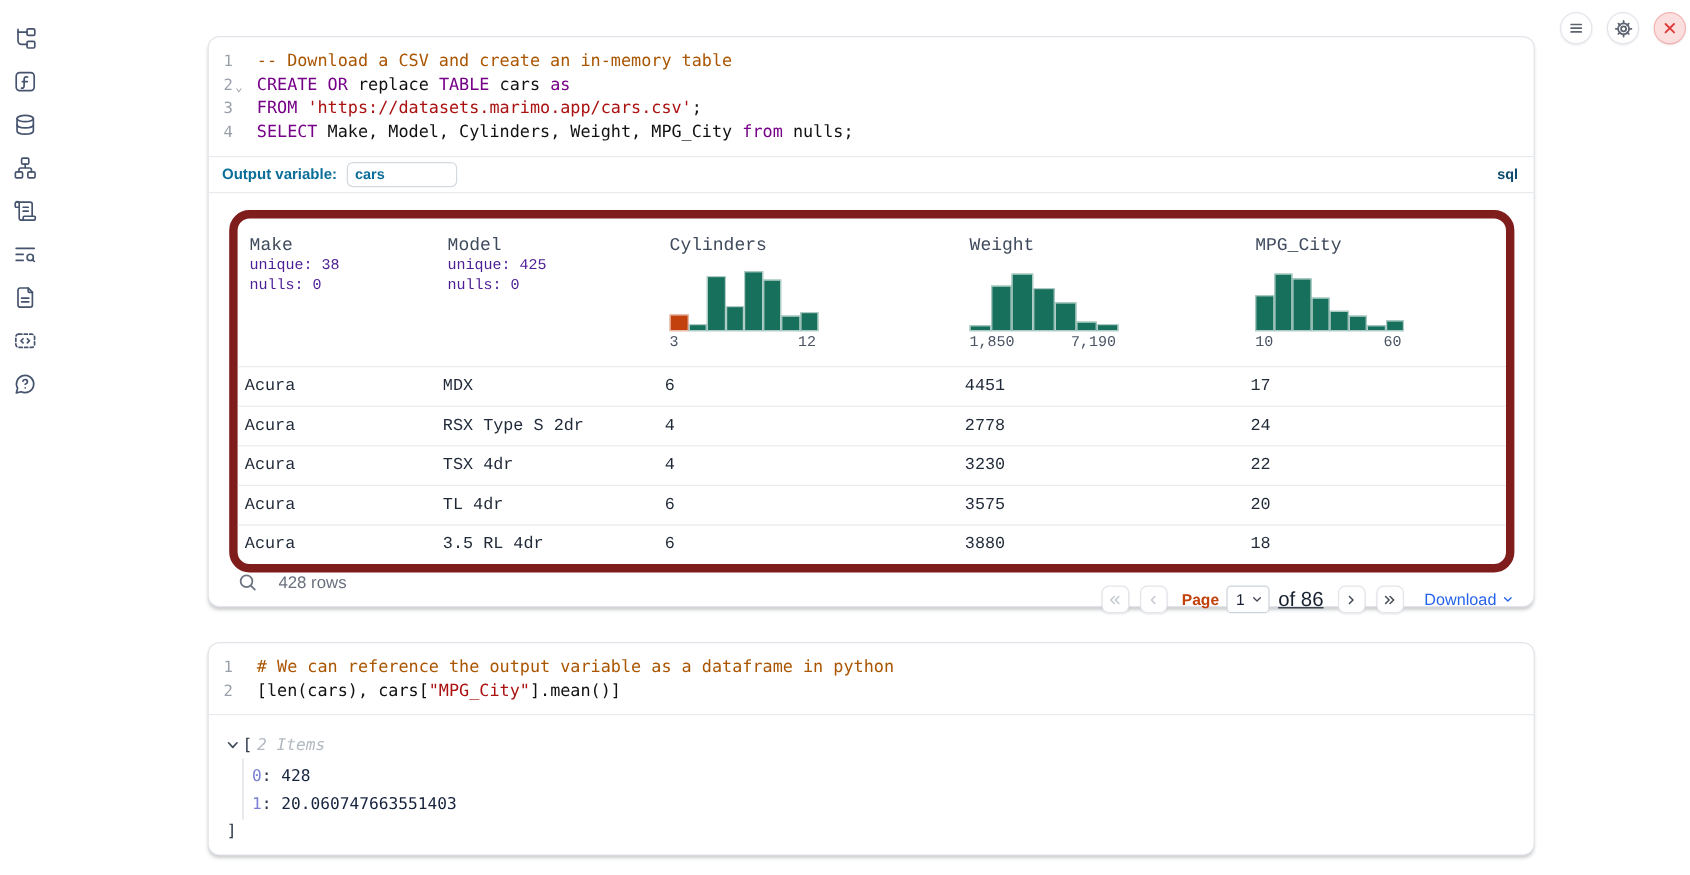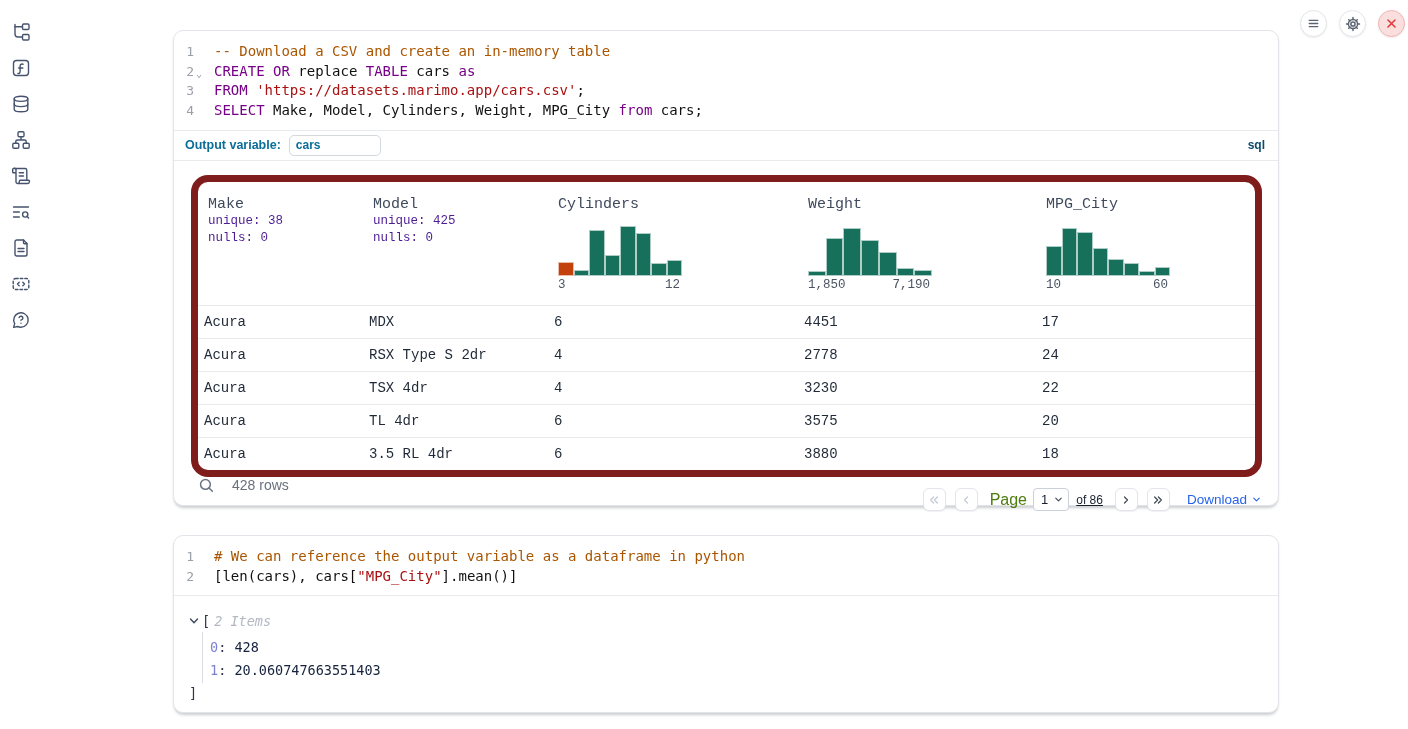--- a/index.html
+++ b/index.html
@@ -63,25 +63,25 @@
   
   .table-footer{height:46px;display:flex;padding:0 16px 0 24px;}
   .search-btn{border:none;background:none;padding:0;cursor:pointer;display:flex;}
   .rowcount{margin-left:17px;font-size:14px;color:#69707d;}
   .pager{margin-left:auto;display:flex;align-items:center;}
   .pg-btn{width:23px;height:23px;border:1px solid #e3e5ea;border-radius:6px;background:#fff;
     box-shadow:0 1px 1px rgba(0,0,0,.06);display:flex;align-items:center;justify-content:center;cursor:pointer;padding:0;}
   .pg-btn+.pg-btn{margin-left:9px;}
   .pg-btn svg{stroke:#3f4752;fill:none;stroke-width:1.6;stroke-linecap:round;stroke-linejoin:round;}
   .pg-btn.disabled svg{stroke:#c3c8d1;}
-  .pg-label{font-size:16px;color:#4d7c0f;margin:0 6px 0 12px;}
+  .pg-label{font-size:13px;color:#c2410c;margin:0 6px 0 12px;font-weight:bold;}
   .pg-select{display:flex;align-items:center;border:1px solid #cbd2da;border-radius:4px;height:21px;
     padding:0 4px 0 7px;font-size:13px;color:#18212f;cursor:pointer;background:#fff;}
   .pg-select svg{margin-left:5px;stroke:#3f4752;fill:none;stroke-width:1.6;stroke-linecap:round;stroke-linejoin:round;}
-  .pg-of{font-size:12px;color:#18212f;margin:0 12px 0 7px;text-decoration:underline;}
+  .pg-of{font-size:17px;color:#18212f;margin:0 12px 0 7px;text-decoration:underline;}
   .download-btn{margin-left:17px;border:none;background:none;display:flex;align-items:center;cursor:pointer;
     font-size:13.5px;font-weight:500;color:#2563eb;padding:0;font-family:"Liberation Sans",sans-serif;}
   .download-btn svg{margin-left:4px;stroke:#2563eb;fill:none;stroke-width:1.6;stroke-linecap:round;stroke-linejoin:round;}
 
   
   .py-divider{border-top:1px solid #e8eaed;}
   .tree-out{padding:17px 14px 0 15px;font-family:"DejaVu Sans Mono","Liberation Mono",monospace;font-size:13.5px;color:#2b3648;}
   .tree-line1{display:flex;align-items:center;line-height:16px;}
   .tree-caret{border:none;background:none;padding:0;margin-right:3px;display:flex;cursor:pointer;}
   .tree-caret svg{stroke:#3f4a5c;fill:none;stroke-width:1.4;stroke-linecap:round;stroke-linejoin:round;}
@@ -198,21 +198,21 @@
         <span class="code-text"><span class="tok-keyword">CREATE</span><span class="tok-plain"> </span><span class="tok-keyword">OR</span><span class="tok-plain"> replace </span><span class="tok-keyword">TABLE</span><span class="tok-plain"> cars </span><span class="tok-keyword">as</span></span>
       </div>
       <div class="code-line">
         <span class="gutter">3</span>
         <span class="fold"></span>
         <span class="code-text"><span class="tok-keyword">FROM</span><span class="tok-plain"> </span><span class="tok-string">'https://datasets.marimo.app/cars.csv'</span><span class="tok-plain">;</span></span>
       </div>
       <div class="code-line">
         <span class="gutter">4</span>
         <span class="fold"></span>
-        <span class="code-text"><span class="tok-keyword">SELECT</span><span class="tok-plain"> Make, Model, Cylinders, Weight, MPG_City </span><span class="tok-keyword">from</span><span class="tok-plain"> cars;</span></span>
+        <span class="code-text"><span class="tok-keyword">SELECT</span><span class="tok-plain"> Make, Model, Cylinders, Weight, MPG_City </span><span class="tok-keyword">from</span><span class="tok-plain"> nulls;</span></span>
       </div>
     </div>
 
   <div class="outvar-bar">
     <span class="outvar-label">Output variable:</span>
     <input class="outvar-input" value="cars" style="">
     <span class="lang-badge">sql</span>
   </div>
 
   <div class="table-wrap">

